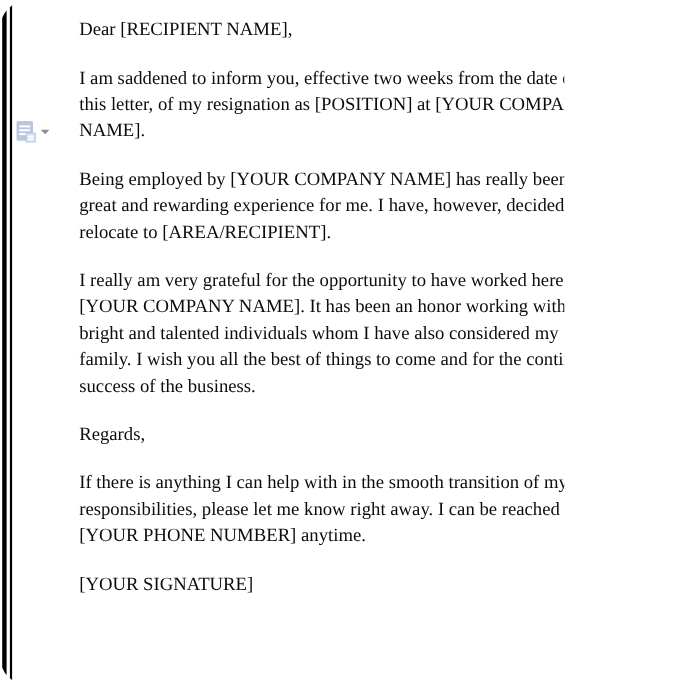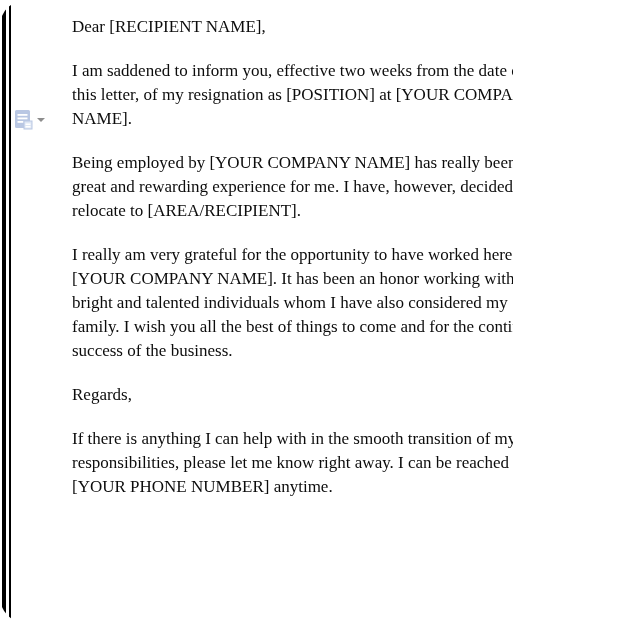--- a/index.html
+++ b/index.html
@@ -92,15 +92,16 @@
     <span class="paste-arrow"></span>
   </div>
 
   <div class="letter">
     <p>Dear [RECIPIENT NAME],</p>
     <p>I am saddened to inform you, effective two weeks from the date of this letter, of my resignation as [POSITION] at [YOUR COMPANY NAME].</p>
     <p>Being employed by [YOUR COMPANY NAME] has really been a great and rewarding experience for me. I have, however, decided to relocate to [AREA/RECIPIENT].</p>
     <p>I really am very grateful for the opportunity to have worked here at [YOUR COMPANY NAME]. It has been an honor working with such bright and talented individuals whom I have also considered my family. I wish you all the best of things to come and for the continued success of the business.</p>
     <p>Regards,</p>
     <p>If there is anything I can help with in the smooth transition of my responsibilities, please let me know right away. I can be reached at [YOUR PHONE NUMBER] anytime.</p>
+    <p>[YOUR SIGNATURE]</p>
   </div>
 
 </div>
 
 </body></html>

